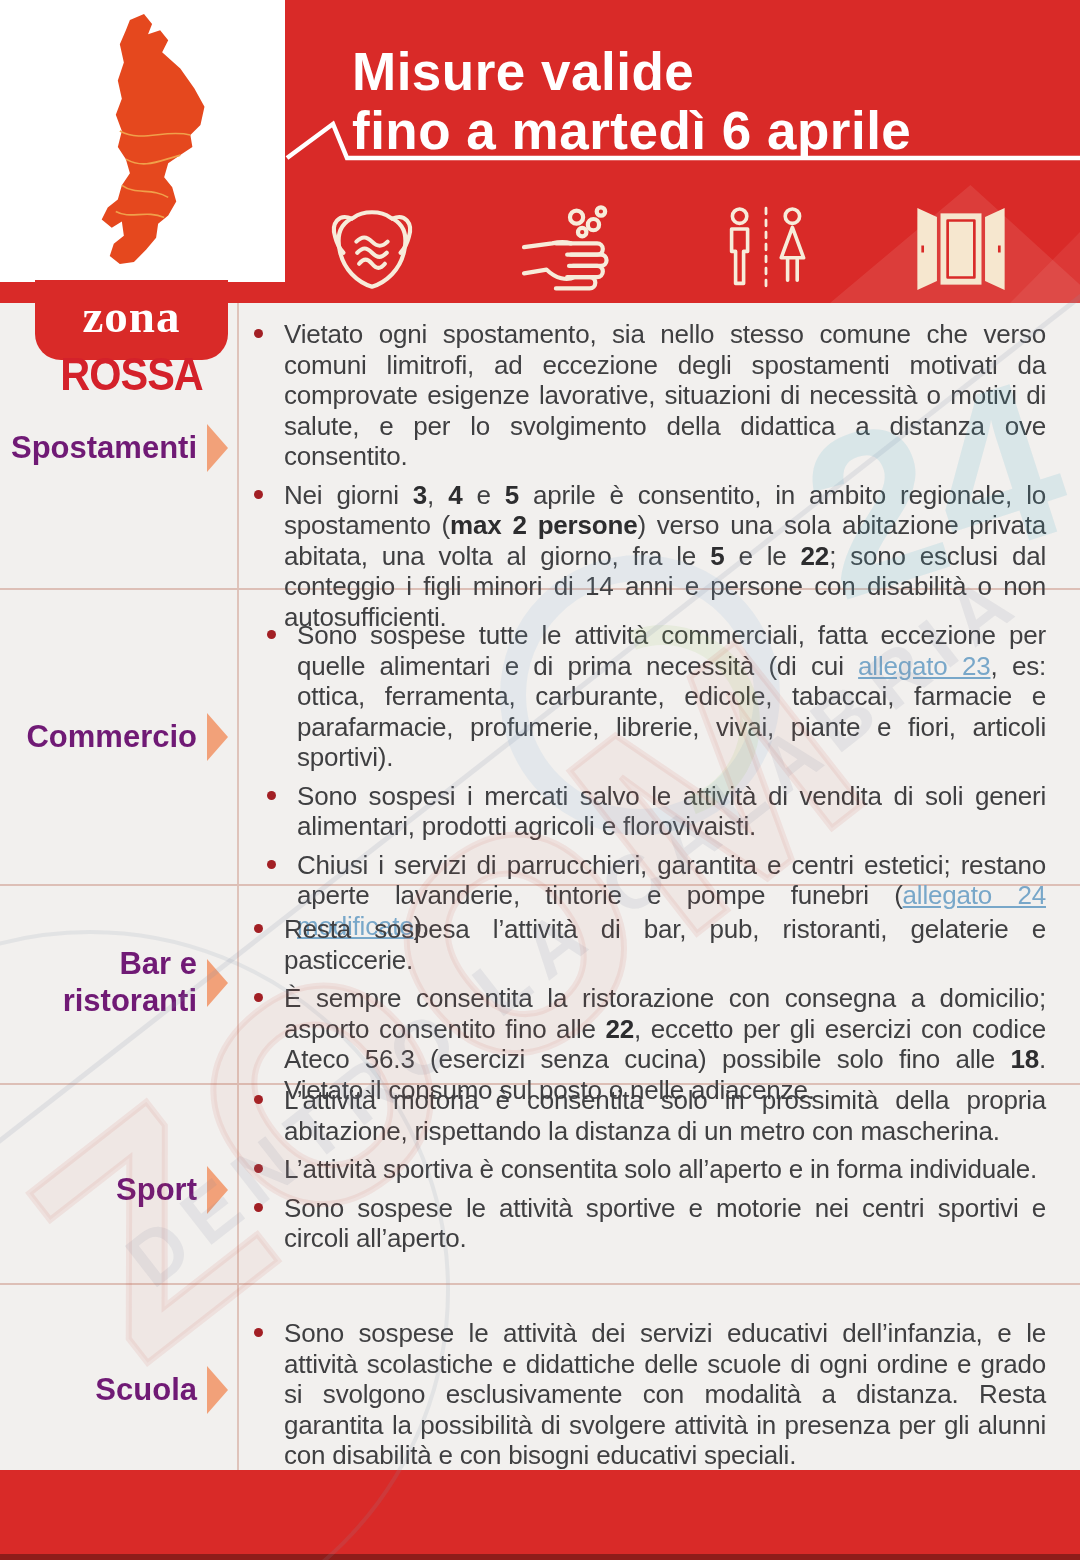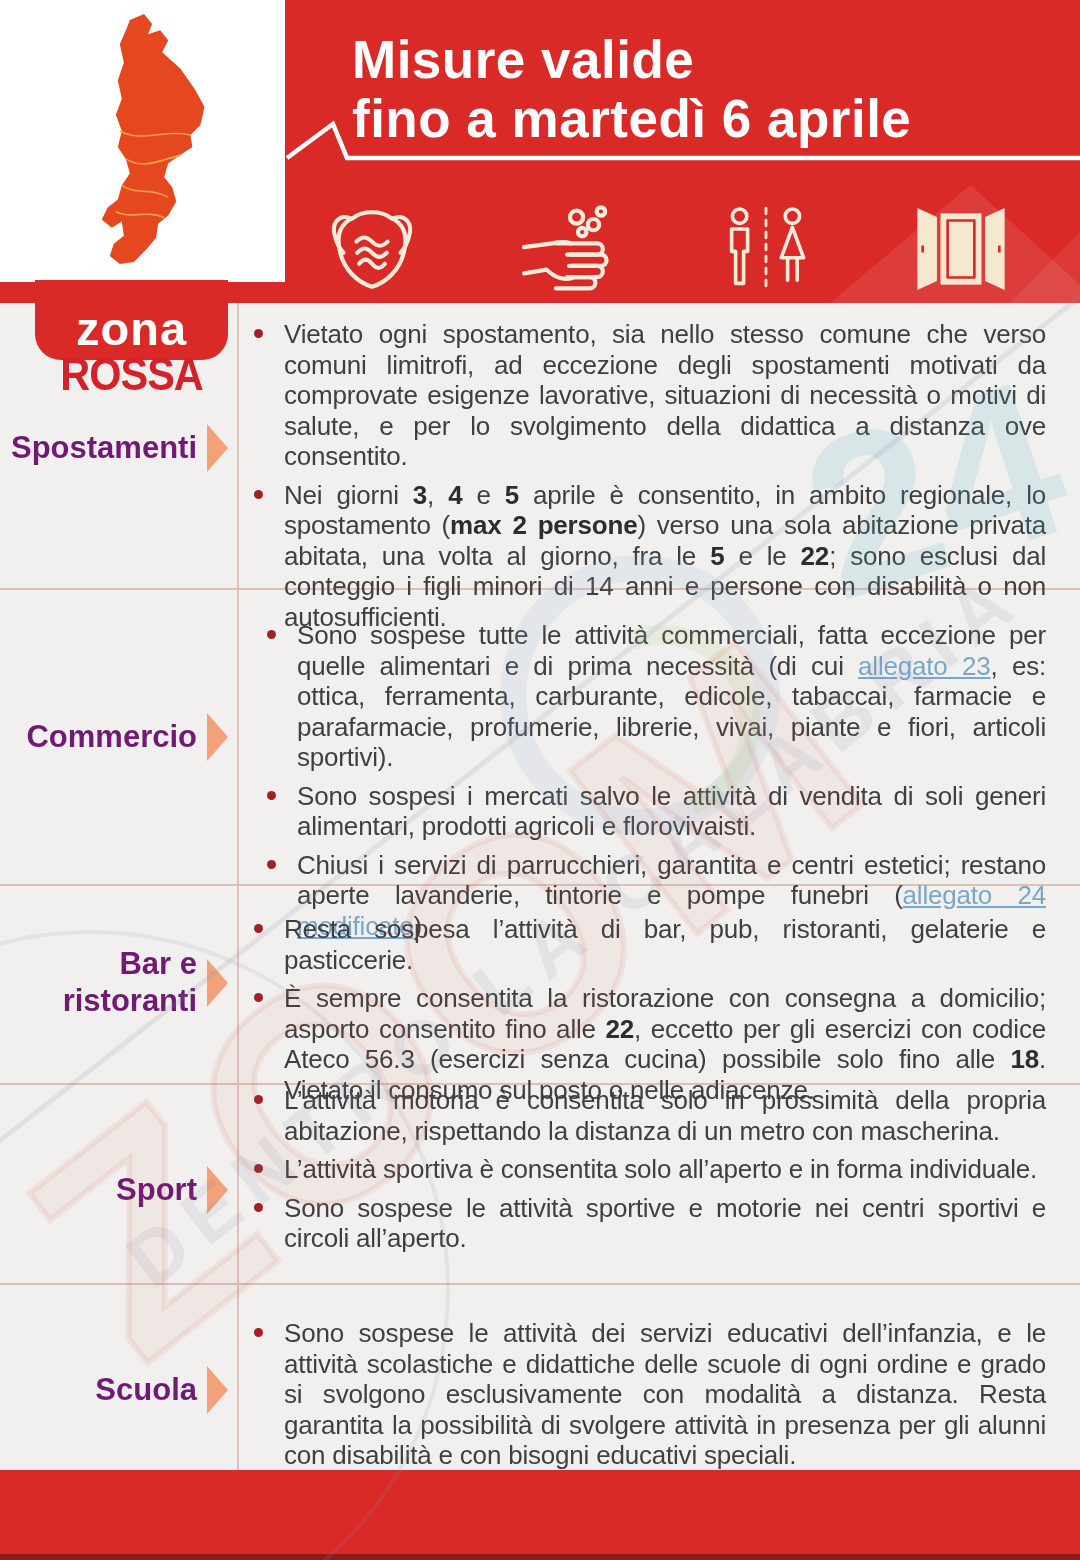--- a/index.html
+++ b/index.html
@@ -10,32 +10,32 @@
   }
   
   .header{position:relative;width:1080px;height:303px;background:#d92a28;z-index:1;}
   .deco-tri{position:absolute;background:rgba(255,235,225,0.10);}
   .deco-tri.t1{left:830px;top:185px;width:270px;height:118px;
     clip-path:polygon(0 100%,52% 0,100% 100%);}
   .deco-tri.t2{left:1010px;top:230px;width:120px;height:73px;
     clip-path:polygon(0 100%,60% 0,100% 100%);background:rgba(255,235,225,0.08);}
   .map-box{position:absolute;left:0;top:0;width:285px;height:282px;background:#ffffff;}
   .map-box svg{position:absolute;left:62px;top:10px;}
-  .title{position:absolute;left:352px;top:30px;color:#fff;font-weight:700;
+  .title{position:absolute;left:352px;top:42px;color:#fff;font-weight:700;
     font-size:53px;line-height:59px;letter-spacing:0.5px;}
   .speech-line{position:absolute;left:285px;top:118px;}
   .icons-row svg{position:absolute;top:204px;}
   .icon-mask{left:326px;}
   .icon-wash{left:518px;}
   .icon-people{left:722px;}
   .icon-window{left:912px;}
   
   .badge{position:absolute;left:35px;top:280px;width:193px;height:80px;z-index:2;
     background:#d92a28;border-radius:0 0 26px 26px;
-    display:flex;align-items:flex-end;justify-content:center;}
+    display:flex;align-items:center;justify-content:center;font-family:Liberation Serif, serif;}
   .badge span{color:#fff;font-size:47px;font-weight:700;line-height:1;
     letter-spacing:1px;padding-bottom:8px;}
   .rossa{position:absolute;left:35px;top:347px;width:193px;text-align:center;z-index:2;
     color:#d4212a;font-size:46px;font-weight:700;letter-spacing:-1px;
     transform:scaleX(0.9);transform-origin:center;}
   
   main{position:relative;z-index:1;}
   .row{display:flex;box-sizing:border-box;}
   .row + .row{border-top:2px solid #ddbfb6;}
   .s1{height:285px;} .s2{height:296px;} .s3{height:199px;} .s4{height:200px;} .s5{height:187px;}

